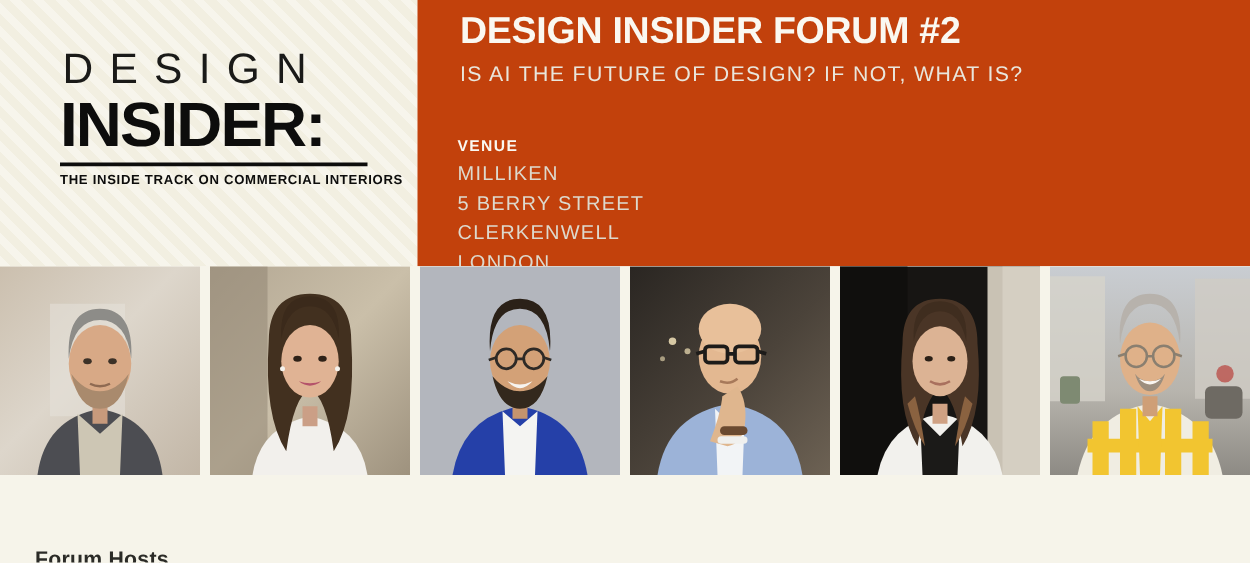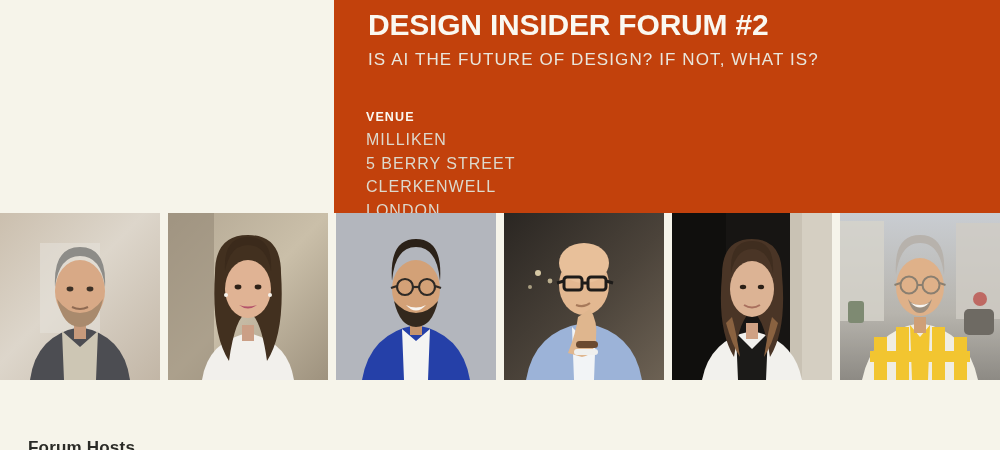--- a/index.html
+++ b/index.html
@@ -210,20 +210,28 @@
     white-space: nowrap;
   }
 </style>
 </head>
 <body>
 
 <div class="page">
 
   <div class="top-band">
 
+    <div class="logo-panel">
+      <div class="logo-block">
+        <div class="logo-design">DESIGN</div>
+        <div class="logo-insider">INSIDER:</div>
+        <div class="logo-rule"></div>
+        <div class="logo-tagline">THE INSIDE TRACK ON COMMERCIAL INTERIORS</div>
+      </div>
+    </div>
 
     <div class="info-panel">
       <div class="event-title">DESIGN INSIDER FORUM #2</div>
       <div class="event-subtitle">IS AI THE FUTURE OF DESIGN? IF NOT, WHAT IS?</div>
 
       <div class="details">
 
         <div class="details-col">
           <div class="detail-group">
             <div class="detail-label">VENUE</div>

